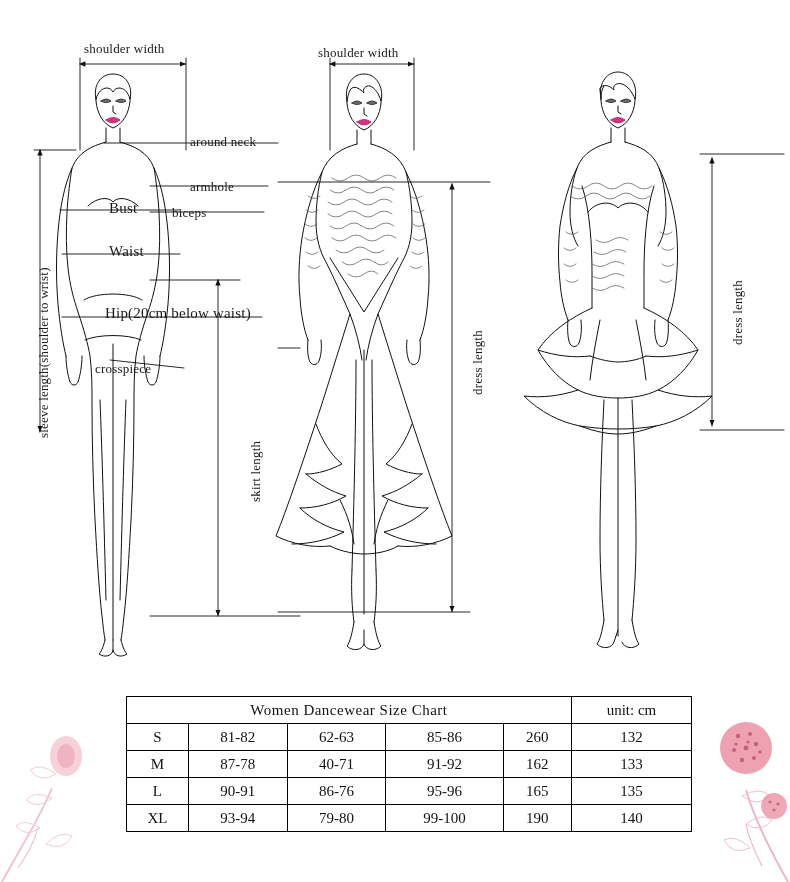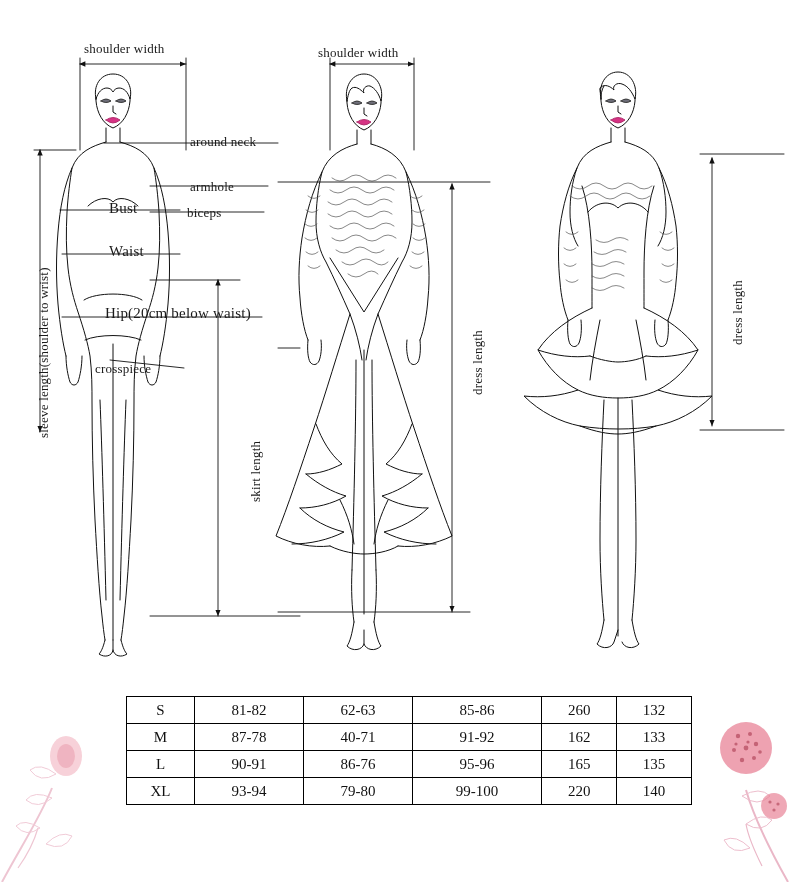--- a/index.html
+++ b/index.html
@@ -319,21 +319,21 @@
           <line x1="700" y1="154" x2="784" y2="154"></line>
           <line x1="712" y1="158" x2="712" y2="426" marker-start="url(#arrE)" marker-end="url(#arrS)"></line>
           <line x1="700" y1="430" x2="784" y2="430"></line>
         </g>
       </g>
     </svg>
 
     <div class="label" style="left:84px; top:41px;">shoulder width</div>
     <div class="label" style="left:190px; top:134px;">around neck</div>
     <div class="label" style="left:190px; top:179px;">armhole</div>
-    <div class="label" style="left:187px; top:205px;">biceps</div>
+    <div class="label" style="left:172px; top:205px;">biceps</div>
     <div class="label big" style="left:109px; top:200px;">Bust</div>
     <div class="label big" style="left:109px; top:243px;">Waist</div>
     <div class="label big" style="left:105px; top:305px;">Hip(20cm below waist)</div>
     <div class="label" style="left:95px; top:361px;">crosspiece</div>
     <div class="label vert" style="left:36px; top:438px;">sleeve length(shoulder to wrist)</div>
     <div class="label vert" style="left:248px; top:502px;">skirt length</div>
 
     <div class="label" style="left:318px; top:45px;">shoulder width</div>
     <div class="label vert" style="left:470px; top:395px;">dress length</div>
 
@@ -383,20 +383,24 @@
         <g fill="#a8203a" opacity="0.8">
           <circle cx="120" cy="124" r="1.6"></circle>
             <circle cx="128" cy="126" r="1.6"></circle>
           <circle cx="124" cy="132" r="1.6"></circle>
         </g>
       </g>
     </svg>
 
     <table class="size-chart">
       <tbody>
+        <tr>
+          <td class="chart-title" colspan="5">Women Dancewear Size Chart</td>
+          <td class="unit-cell">unit: cm</td>
+        </tr>
         <tr>
           <td>S</td>
           <td>81-82</td>
           <td>62-63</td>
           <td>85-86</td>
           <td>260</td>
           <td>132</td>
         </tr>
         <tr>
           <td class="size-bold">M</td>
@@ -412,19 +416,19 @@
           <td>86-76</td>
           <td>95-96</td>
           <td>165</td>
           <td>135</td>
         </tr>
         <tr>
           <td>XL</td>
           <td>93-94</td>
           <td>79-80</td>
           <td>99-100</td>
-          <td>220</td>
+          <td>190</td>
           <td class="highlight">140</td>
         </tr>
       </tbody>
     </table>
   </div>
 </div>
 
 </body></html>

